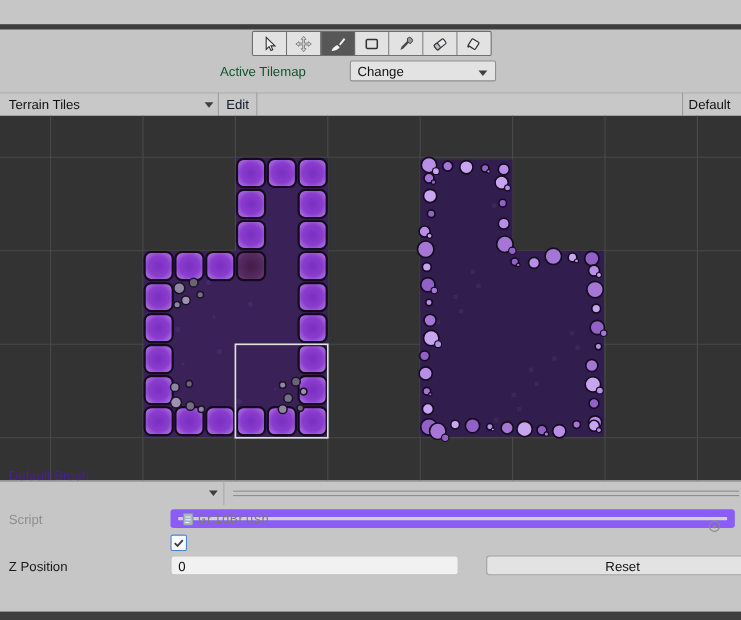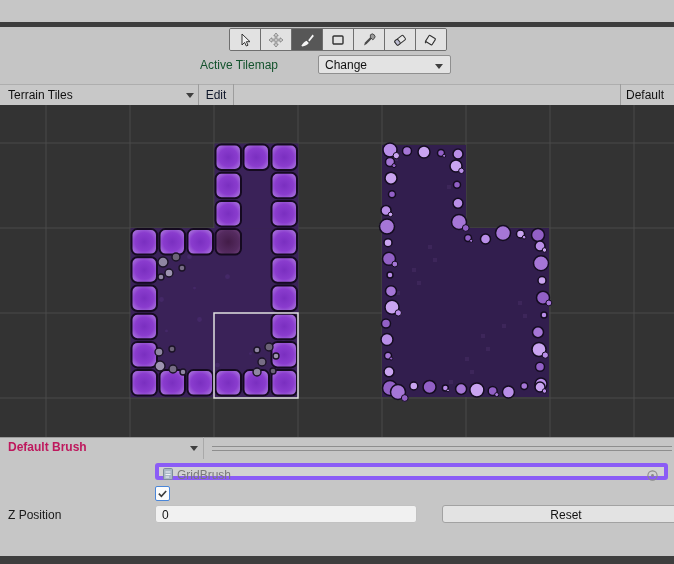--- a/index.html
+++ b/index.html
@@ -34,31 +34,31 @@
   .palarr{left:186px;top:93px;}
   .vsep{top:84px;width:1px;height:21px;background:#9d9d9d;}
   .editbtn{left:199px;top:88px;width:34px;text-align:center;color:#0f172a;}
   .gizmos{left:626px;top:88px;color:#111;}
 
   
   #gridsvg{position:absolute;left:0;top:105px;}
 
   
   .brushrow{left:0;top:437px;width:674px;height:22px;background:#c6c6c6;border-top:1px solid #9b9b9b;}
-  .brushname{left:8px;top:440px;color:#be185d;font-weight:bold;}
+  .brushname{left:8px;top:425px;color:#4c1d95;}
   .brusharr{left:190px;top:446px;}
   .brushsep{top:437px;left:203px;height:22px;width:1px;background:#a9a9a9;}
   .split1,.split2{left:212px;width:460px;height:1px;background:#8e8e8e;}
   .split1{top:446px;} .split2{top:450px;}
 
   
   .lbl{left:8px;width:145px;}
   .scriptlbl{top:465px;color:#8e8e8e;}
-  .objfield{left:155px;top:463px;width:513px;height:17px;background:#d2d2d2;border:4px solid #8b5cf6;
-            border-radius:3px;color:#7a7a7a;padding:1px 4px;display:flex;gap:4px;}
+  .objfield{left:155px;top:463px;width:513px;height:17px;background:#d2d2d2;border:7px solid #8b5cf6;
+            border-radius:3px;color:#7a7a7a;padding:1px 4px;display:flex;align-items:center;gap:4px;font-family:Liberation Mono, monospace;}
   .picker{position:absolute;right:5px;top:2px;}
   .cczlbl{top:487px;color:#0d52bd;}
   .checkbox{left:155px;top:486px;width:15px;height:15px;background:#fbfbfb;border:1px solid #4a86d8;
             border-radius:2px;display:flex;align-items:center;justify-content:center;}
   .zlbl{top:508px;color:#1a1a1a;}
   .zinput{left:155px;top:505px;width:262px;height:18px;background:#f1f1f1;border:1px solid #c2c2c2;
           border-radius:3px;padding:2px 6px;color:#111;}
   .resetbtn{left:422px;top:505px;width:248px;height:18px;background:#e3e3e3;border:1px solid #a2a2a2;
             border-radius:3px;text-align:center;padding-top:2px;color:#111;cursor:default;margin-left:20px;}
   .bottomdark{left:0;top:556px;width:674px;height:8px;background:#3e3e3e;}
@@ -305,20 +305,21 @@
       <rect x="214" y="313" width="84" height="85" fill="none" stroke="#e0e0e0" stroke-width="1.5"></rect>
     </svg>
 
   <div class="abs brushrow"></div>
   <div class="abs brushname">Default Brush</div>
   <span class="abs tri brusharr"></span>
   <div class="abs brushsep"></div>
   <div class="abs split1"></div>
   <div class="abs split2"></div>
 
+  <div class="abs lbl scriptlbl">Script</div>
   <div class="abs objfield">
     <svg width="10" height="12" viewBox="0 0 10 12">
       <rect x="0.5" y="0.5" width="9" height="11" rx="1.2" fill="#aab8c6" stroke="#7e8c9a"></rect>
       <line x1="2.5" y1="4" x2="7.5" y2="4" stroke="#eef3f8" stroke-width="1"></line>
       <line x1="2.5" y1="6.5" x2="7.5" y2="6.5" stroke="#eef3f8" stroke-width="1"></line>
       <line x1="2.5" y1="9" x2="6" y2="9" stroke="#eef3f8" stroke-width="1"></line>
     </svg>
     <span>GridBrush</span>
     <svg class="picker" width="13" height="13" viewBox="0 0 13 13">
       <circle cx="6.5" cy="6.5" r="4.6" fill="none" stroke="#8a8a8a" stroke-width="1.1"></circle>

